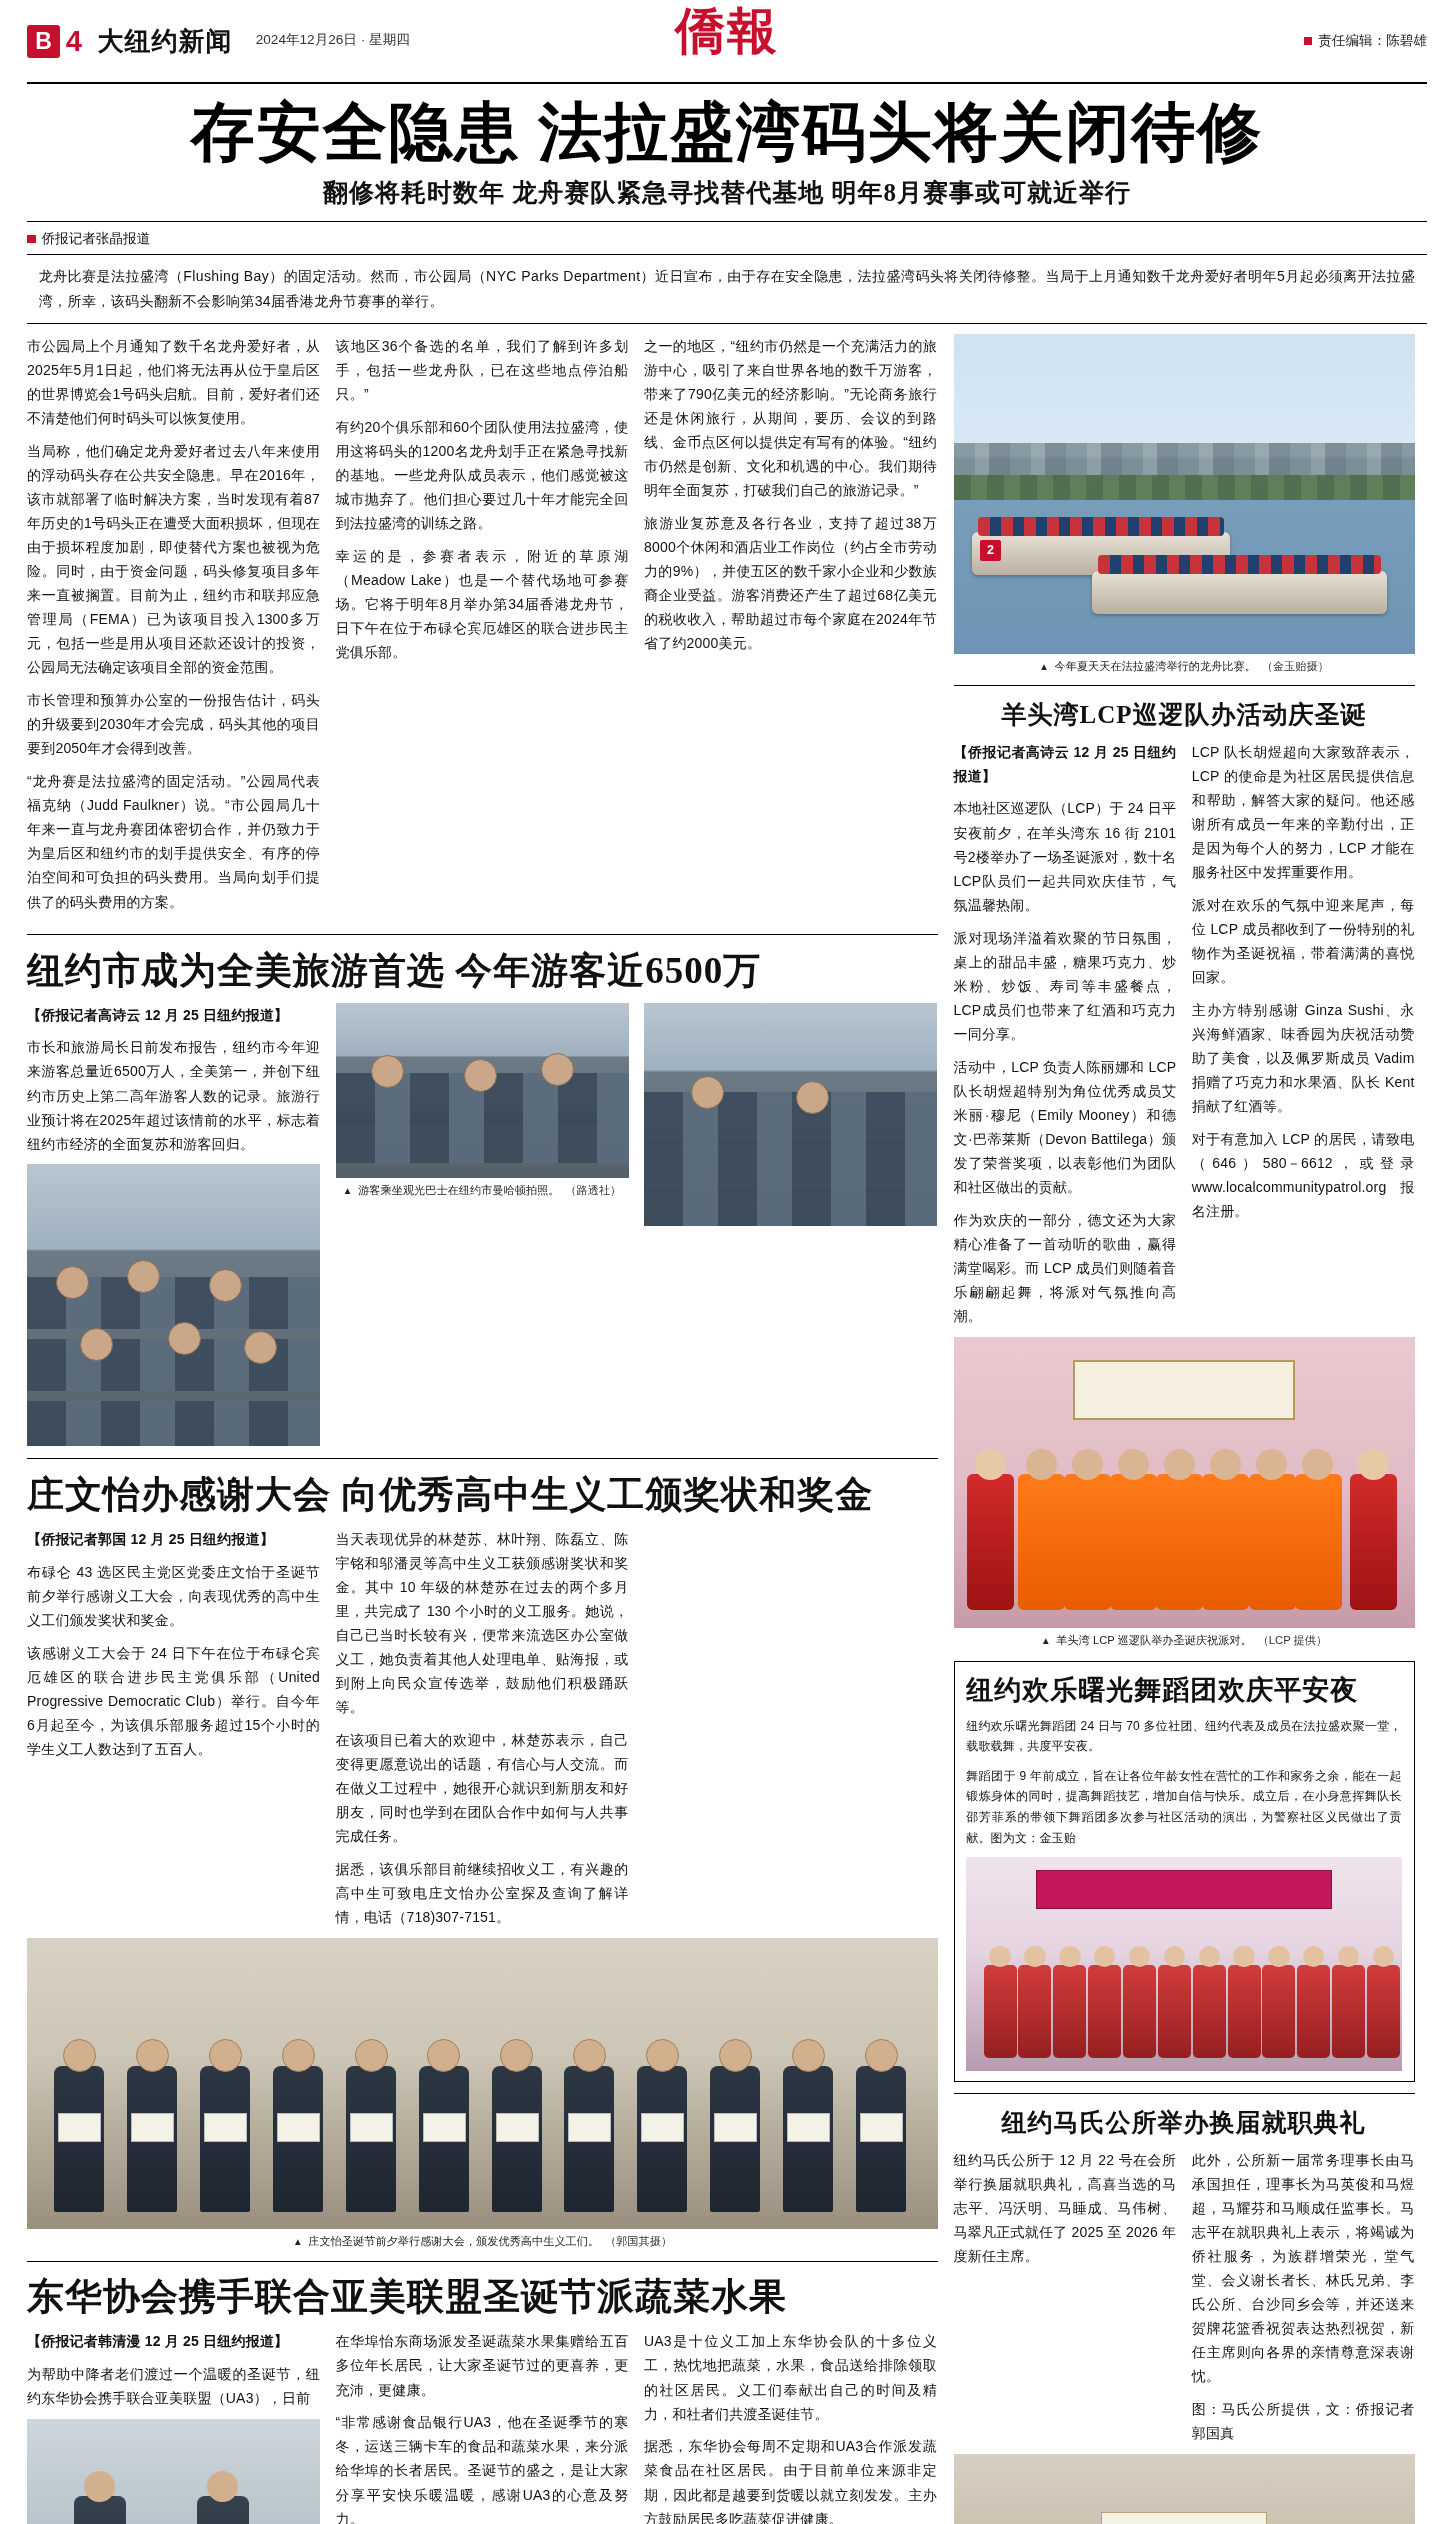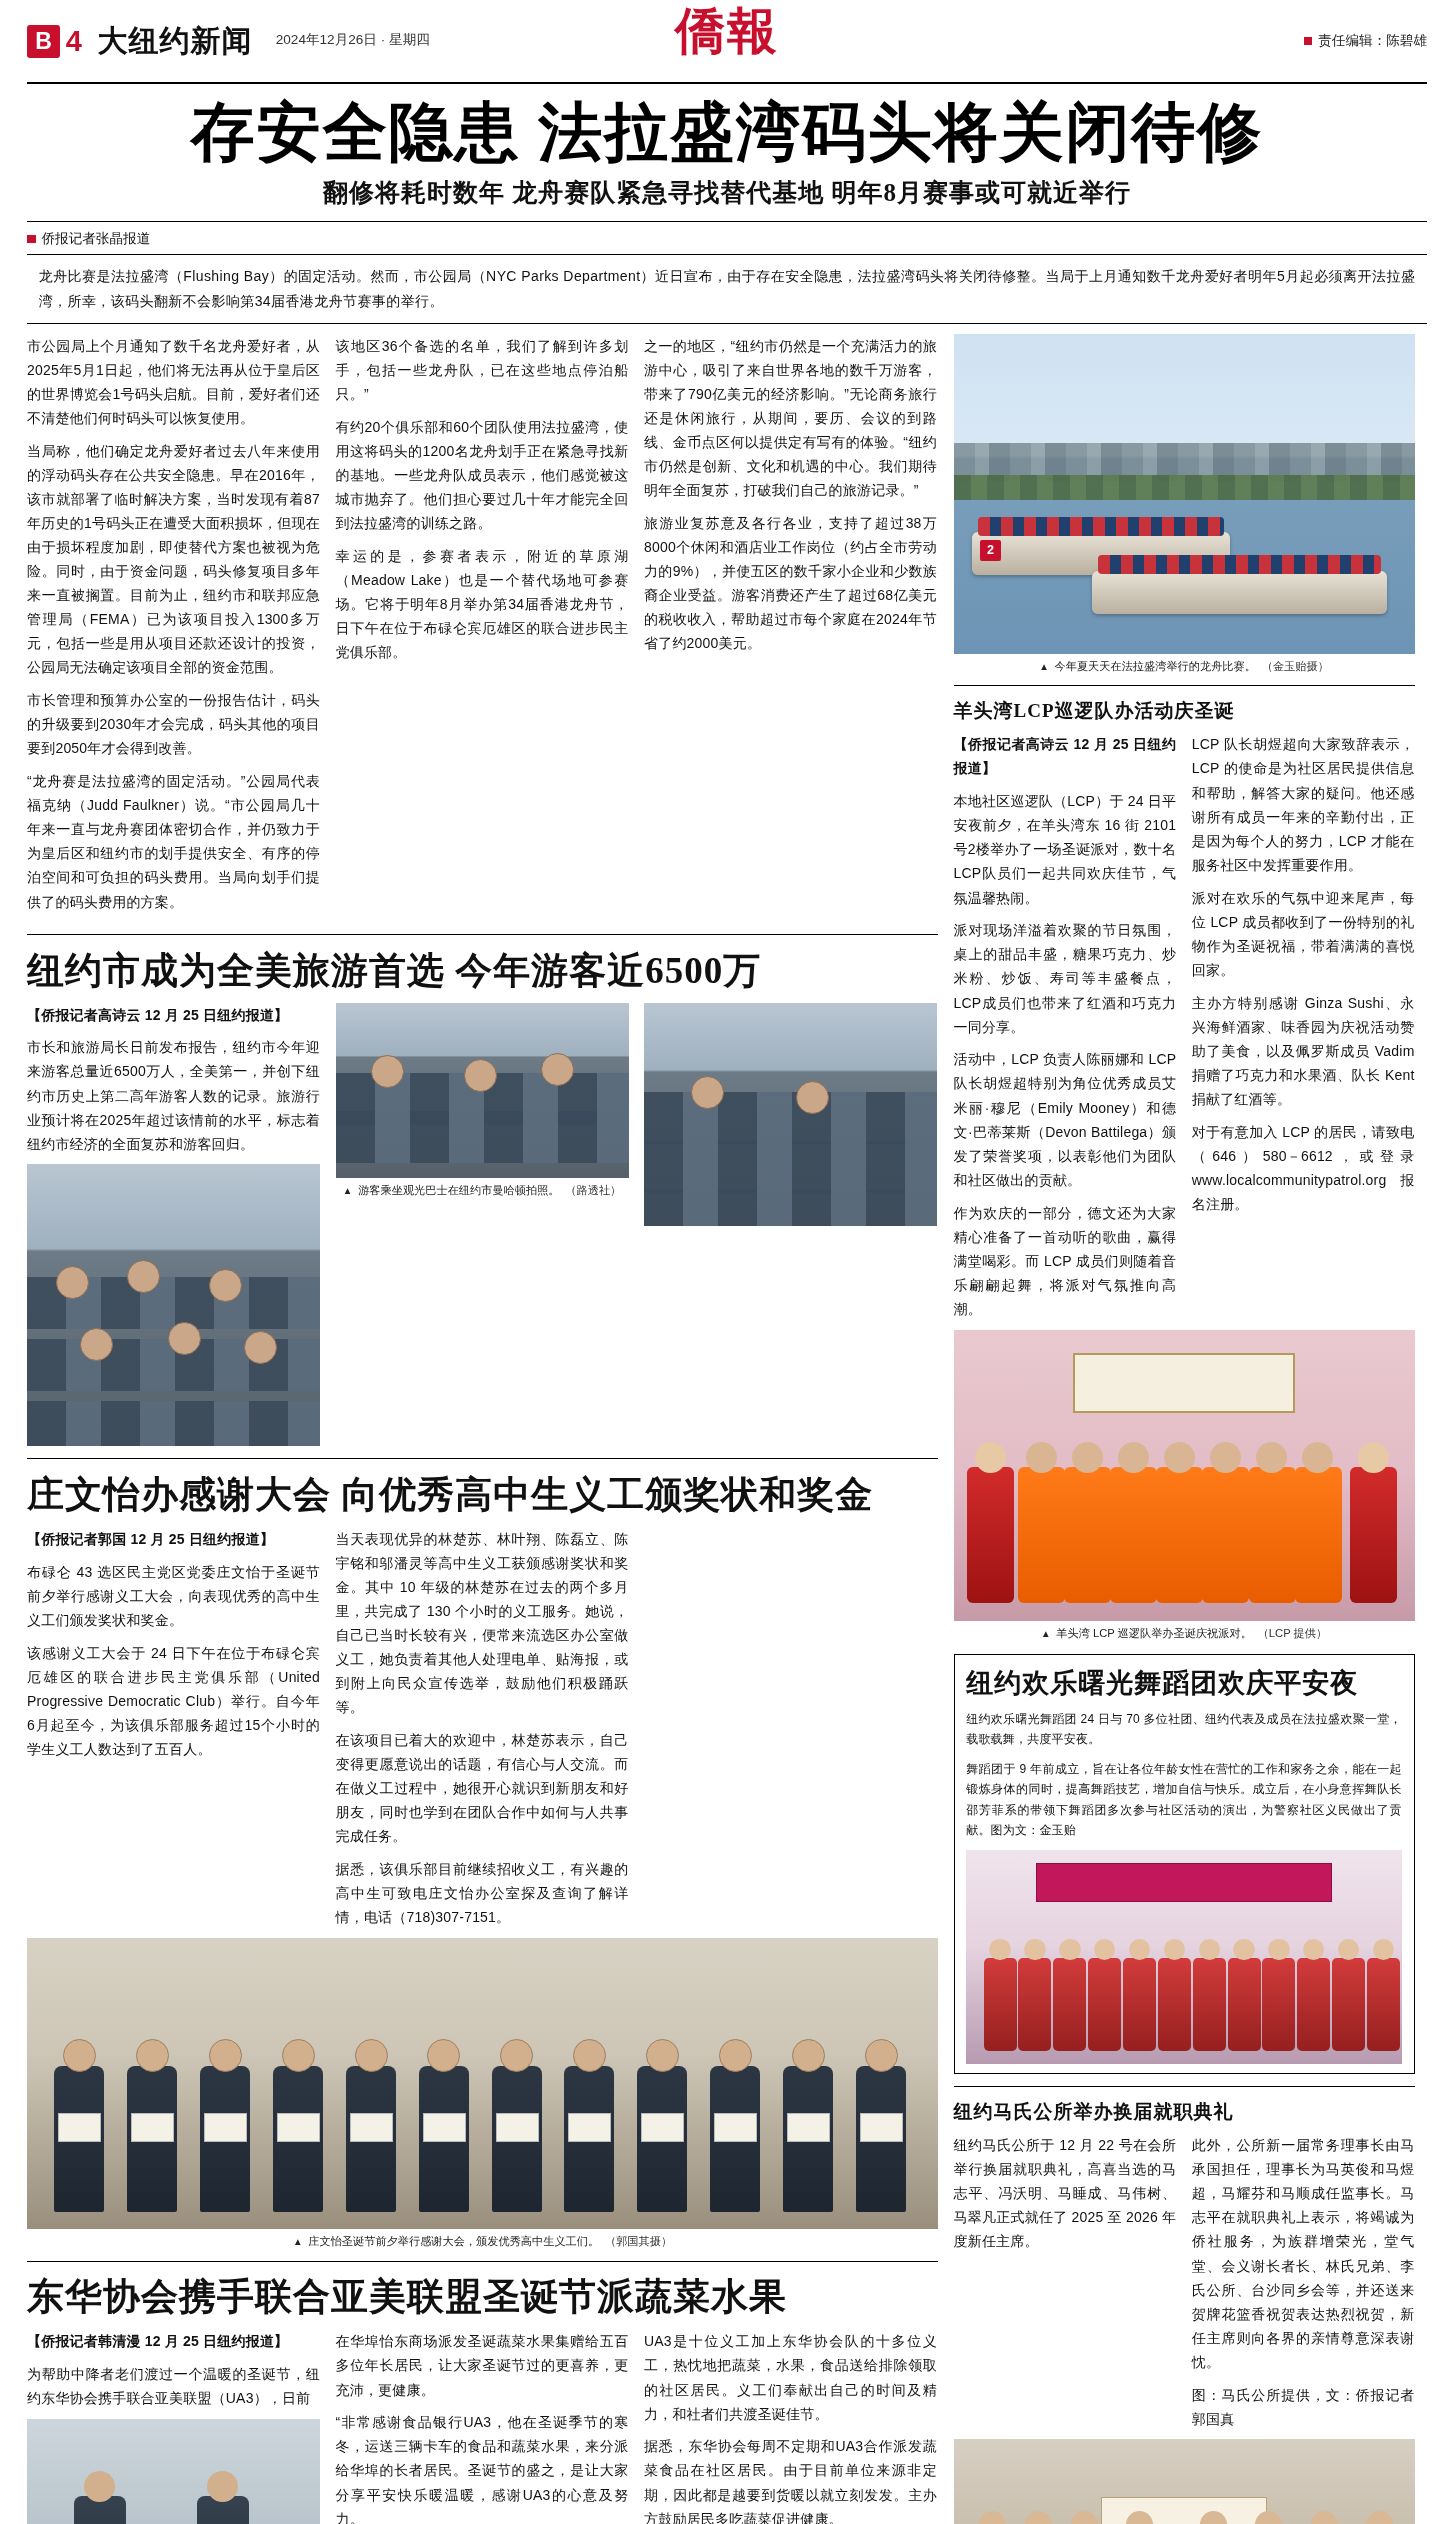--- a/index.html
+++ b/index.html
@@ -19,21 +19,21 @@
     position:relative; height:84px; border-bottom:2.9px solid #000;
     display:flex; align-items:center;
   }
   .mh-left { display:flex; align-items:center; gap:9.7px; }
   .mh-badge {
     width:33px; height:33px; background:#c8102e; color:#fff;
     font-weight:bold; font-size:23px; line-height:33px; text-align:center;
     border-radius:2.9px;
   }
   .mh-pageno { font-size:29px; font-weight:bold; color:#c8102e; margin-left:-3.9px; }
-  .mh-section { font-size:30px; font-weight:bold; letter-spacing:1px; margin-left:5.8px; }
+  .mh-section { font-size:26px; font-weight:bold; letter-spacing:1px; margin-left:5.8px; }
   .mh-date { font-size:13.6px; color:#333; margin-left:13.6px; padding-bottom:1.9px; }
   .mh-logo {
     position:absolute; left:50%; transform:translateX(-50%);
     top:5.8px; text-align:center;
   }
   .mh-logo .ch {
     font-family:"Liberation Serif", serif;
     font-size:50px; font-weight:bold; color:#c8102e; line-height:1;
     letter-spacing:1.9px;
   }
@@ -75,21 +75,21 @@
   p.body {
     font-size:14px; line-height:1.72; text-align:justify;
     margin:0 0 8.7px 0; letter-spacing:0.2px;
   }
 
   h2.sec {
     font-family:"Liberation Serif", serif;
     font-size:37px; font-weight:bold; line-height:1.2;
     margin:13.6px 0 9.7px 0; letter-spacing:1px;
   }
-  h2.sec.rt { font-size:19px; }
+  h2.sec.rt { font-size:25px;margin-left:48px; }
   .rule-top { border-top:1.9px solid #000; margin:11.7px 0 0 0; }
 
   
   .photo { width:100%; position:relative; overflow:hidden; background:#cfd6dd; }
   .caption {
     font-size:11.2px; text-align:center; margin-top:4.9px; color:#222;
     display:flex; justify-content:center; gap:5.8px; align-items:baseline;
   }
   .caption .credit { color:#333; }
   .tri { font-size:9.7px; }

